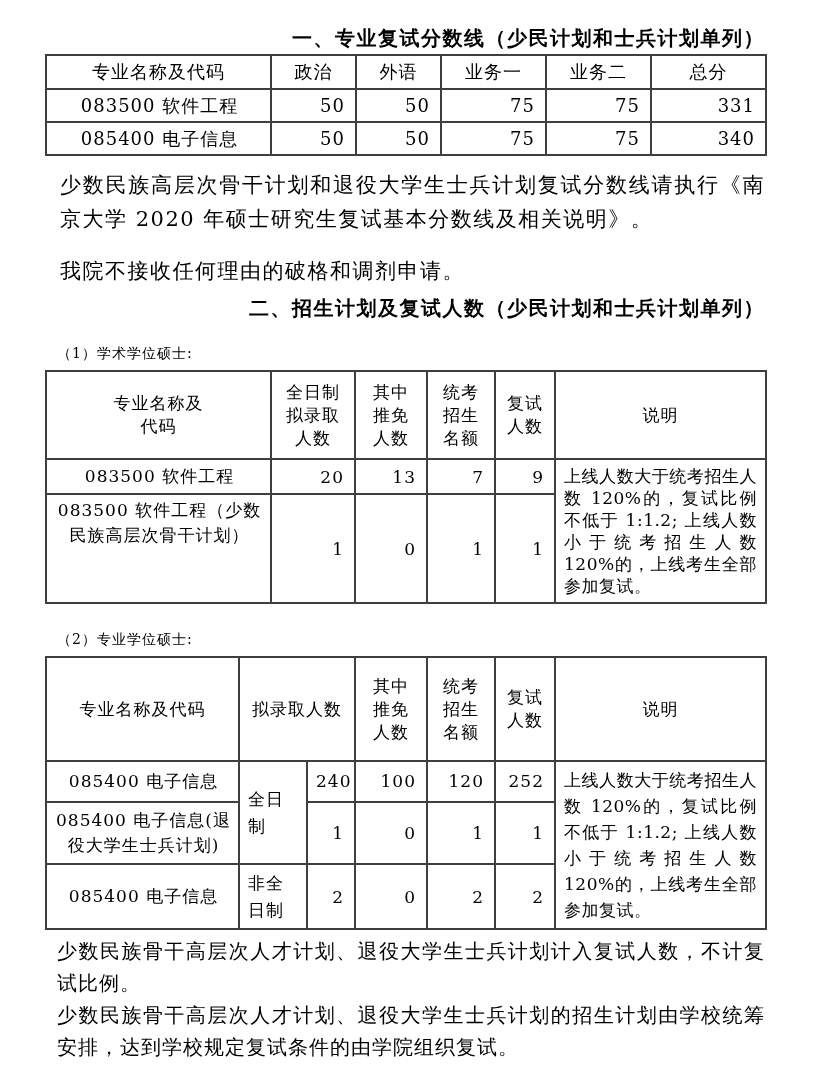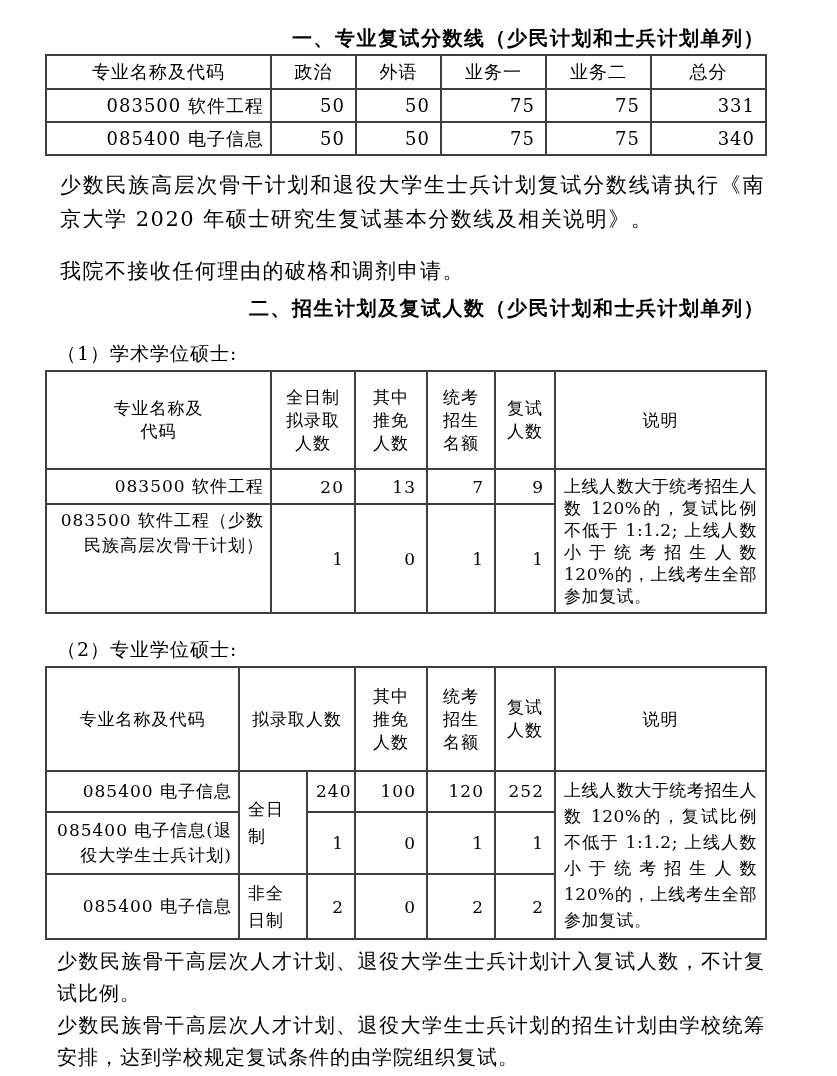--- a/index.html
+++ b/index.html
@@ -23,21 +23,21 @@
     font-size: 20px;
     font-weight: bold;
     line-height: 24px;
     letter-spacing: 1.5px;
     padding-left: 15px;
     margin: 0 0 4px 0;
     text-align: right;
   }
   .h2 { margin-top: 8px; }
   .sub {
-    font-size: 19px;
+    font-size: 14px;
     line-height: 26px;
     letter-spacing: 1px;
     padding-left: 12px;
     margin-top: 20px;
     margin-bottom: 2px;
   }
   .sub2 { margin-top: 22px; }
   .para {
     font-size: 21px;
     line-height: 34px;
@@ -62,21 +62,21 @@
   }
   th {
     font-weight: normal;
     text-align: center;
     vertical-align: middle;
     white-space: pre-line;
   }
   .t1 th, .t1 td { font-size: 18px; }
   .t1 { margin-top: 2px; }
   .name {
-    text-align: right;
+    text-align: center;
     vertical-align: middle;
     padding: 3px 6px 3px 8px;
     line-height: 25px;
   }
   .vtop { vertical-align: top; }
   .num {
     text-align: right;
     vertical-align: middle;
     padding-right: 10px;
   }
@@ -160,21 +160,21 @@
   <table class="t2">
     <colgroup>
       <col style="width:225px">
         <col style="width:84px">
         <col style="width:72px">
       <col style="width:68px">
         <col style="width:60px">
         <col style="width:211px">
     </colgroup>
     <tbody>
-        <tr style="height:98px">
+        <tr style="height:88px">
       <th>专业名称及
 代码</th>
       <th>全日制
 拟录取
 人数</th>
       <th>其中
 推免
 人数</th>
       <th>统考
 招生

